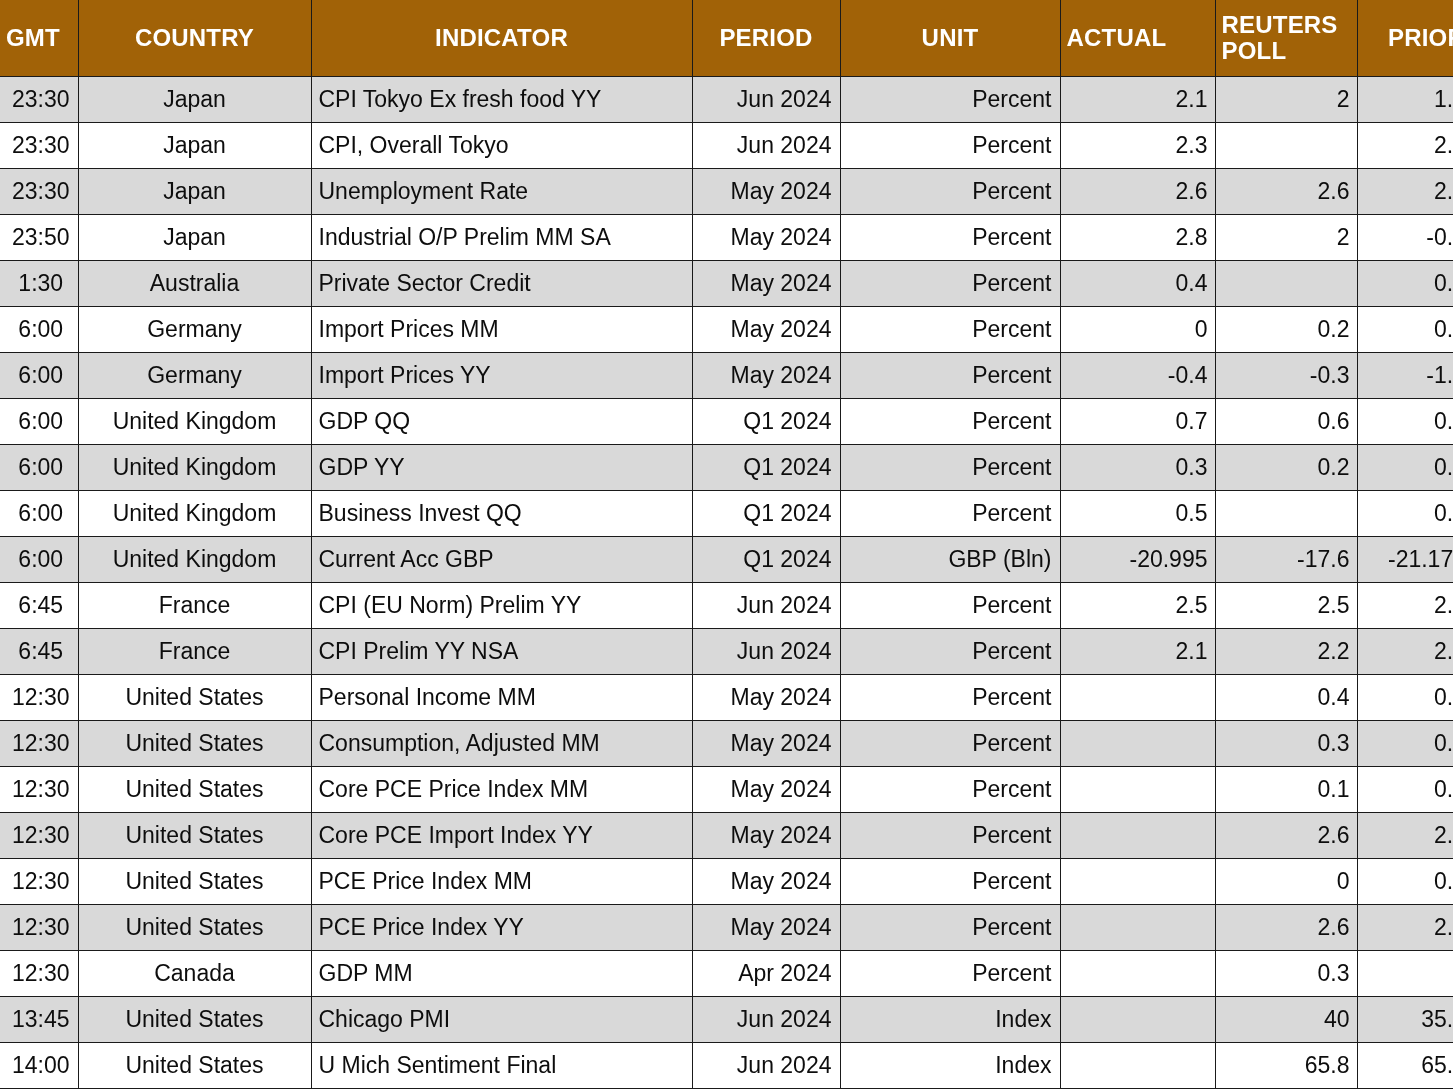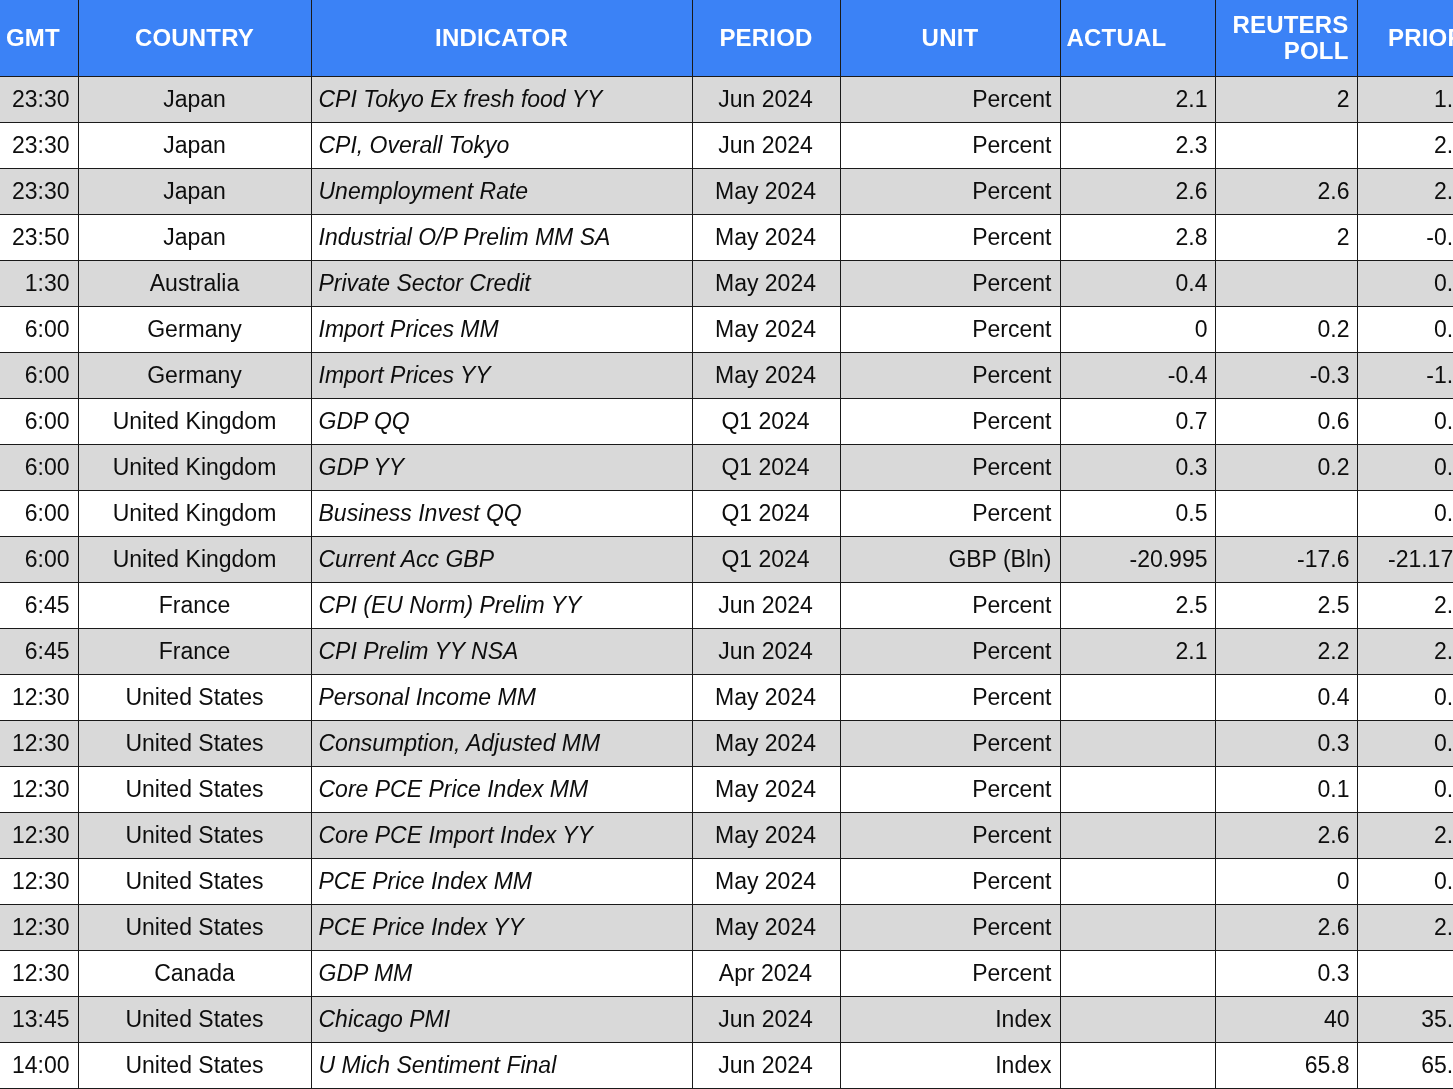--- a/index.html
+++ b/index.html
@@ -21,21 +21,21 @@
   #calendar-table col.c-gmt      { width: 78px; }
   #calendar-table col.c-country  { width: 233px; }
   #calendar-table col.c-indicator{ width: 381px; }
   #calendar-table col.c-period   { width: 148px; }
   #calendar-table col.c-unit     { width: 220px; }
   #calendar-table col.c-actual   { width: 155px; }
   #calendar-table col.c-poll     { width: 142px; }
   #calendar-table col.c-prior    { width: 116px; }
 
   thead th {
-    background: #3b82f6;
+    background: #a16207;
     color: #ffffff;
     font-weight: bold;
     font-size: 24px;
     line-height: 1.08;
     text-align: center;
     vertical-align: middle;
     height: 76px;
     padding: 0 6px;
     border-right: 1px solid #1a1a1a;
     border-bottom: 1px solid #1a1a1a;
@@ -49,44 +49,44 @@
   thead th.th-prior {
     border-right: none;
     text-align: right;
     padding-right: 8px;
   }
   thead th.th-actual {
     text-align: left;
     padding-right: 8px;
   }
   thead th.th-poll {
-    text-align: right;
+    text-align: left;
     padding-right: 8px;
   }
 
   tbody td {
     font-size: 23px;
     color: #0d0d0d;
     height: 46px;
     padding: 0 8px;
     border-right: 1px solid #1a1a1a;
     border-bottom: 1px solid #1a1a1a;
     white-space: nowrap;
     overflow: hidden;
     box-sizing: border-box;
     vertical-align: middle;
   }
   tbody tr td:last-child { border-right: none; }
   tbody tr.odd td  { background: #D9D9D9; }
   tbody tr.even td { background: #FFFFFF; }
 
-  td.col-gmt       { text-align: right;   padding-left: 12px; }
+  td.col-gmt       { text-align: center;   padding-left: 12px; }
   td.col-country   { text-align: center; }
-  td.col-indicator { text-align: left;   padding-left: 7px; font-style: italic; }
-  td.col-period    { text-align: center;   padding-left: 7px; margin-top: 36px; }
+  td.col-indicator { text-align: left;   padding-left: 7px; }
+  td.col-period    { text-align: right;   padding-left: 7px; margin-top: 36px; }
   td.col-unit      { text-align: right; }
   td.col-actual,
   td.col-poll,
   td.col-prior     { text-align: right;  padding-right: 7px; }
 </style>
 </head>
 <body>
 
 <table id="calendar-table">
   <colgroup>

